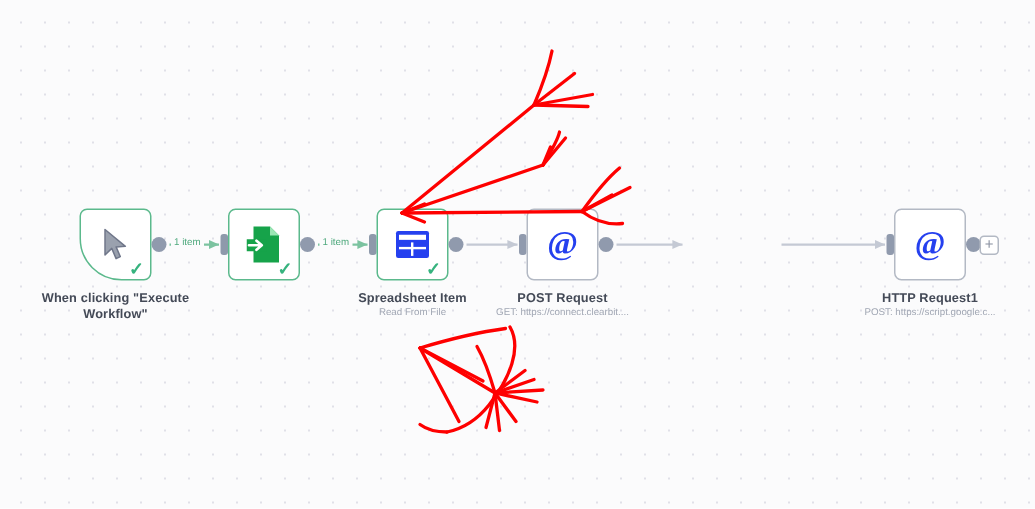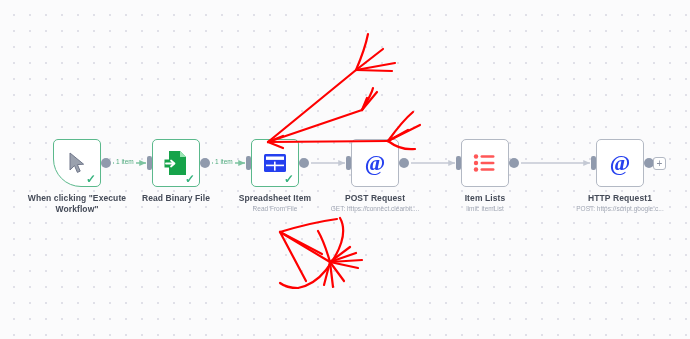--- a/index.html
+++ b/index.html
@@ -193,21 +193,20 @@
     <div class="node-box">
       <svg class="icon" width="24" height="26" viewBox="0 0 24 26">
         <path d="M5 1 H16 L22 7 V25 H5 Z" fill="#16a34a"></path>
         <path d="M16 1 L22 7 H16 Z" fill="#9ae6b4"></path>
         <rect x="0.5" y="9.5" width="13" height="8" fill="#16a34a"></rect>
         <path d="M2 13.5 H9 M7 10.5 L10.5 13.5 L7 16.5" stroke="#ffffff" stroke-width="1.8" fill="none" stroke-linecap="round" stroke-linejoin="round"></path>
       </svg>
       <span class="check">✓</span>
     </div>
     <div class="out-dot"></div>
-    <div class="node-label">Read Binary File</div>
   </div>
 
   <div class="node executed" style="left:251px; top:139px;">
     <div class="in-bar"></div>
     <div class="node-box">
       <svg class="icon" width="24" height="20" viewBox="0 0 24 20">
         <rect x="1" y="1" width="22" height="18" rx="1.5" fill="#2540ef"></rect>
         <rect x="3" y="3.5" width="18" height="3.4" fill="#ffffff"></rect>
         <rect x="11" y="8.6" width="1.6" height="9" fill="#ffffff"></rect>
         <rect x="3" y="11.6" width="18" height="1.6" fill="#ffffff"></rect>
@@ -228,38 +227,20 @@
         <text x="12" y="18.5" text-anchor="middle" font-family="'Liberation Serif', serif" font-size="22" font-weight="bold" fill="#2540ef">@</text>
       </svg>
     </div>
     <div class="out-dot"></div>
     <div class="node-label">
       <span>POST Request</span>
       <span class="node-sub">GET: https://connect.clearbit....</span>
     </div>
   </div>
 
-  <div class="node" style="left:461px; top:139px;">
-    <div class="in-bar"></div>
-    <div class="node-box">
-      <svg class="icon" width="24" height="20" viewBox="0 0 24 20">
-        <circle cx="3" cy="3.5" r="2.2" fill="#ff5757"></circle>
-        <circle cx="3" cy="10" r="2.2" fill="#ff5757"></circle>
-        <circle cx="3" cy="16.5" r="2.2" fill="#ff5757"></circle>
-        <rect x="7.5" y="2.2" width="14" height="2.6" rx="1.3" fill="#ff5757"></rect>
-        <rect x="7.5" y="8.7" width="14" height="2.6" rx="1.3" fill="#ff5757"></rect>
-        <rect x="7.5" y="15.2" width="14" height="2.6" rx="1.3" fill="#ff5757"></rect>
-      </svg>
-    </div>
-    <div class="out-dot"></div>
-    <div class="node-label">
-      <span>Item Lists</span>
-      <span class="node-sub">limit: itemList</span>
-    </div>
-  </div>
 
   <div class="node" style="left:596px; top:139px;">
     <div class="in-bar"></div>
     <div class="node-box">
       <svg class="icon" width="24" height="24" viewBox="0 0 24 24">
         <text x="12" y="18.5" text-anchor="middle" font-family="'Liberation Serif', serif" font-size="22" font-weight="bold" fill="#2540ef">@</text>
       </svg>
     </div>
     <div class="out-dot"></div>
     <div class="node-label">

